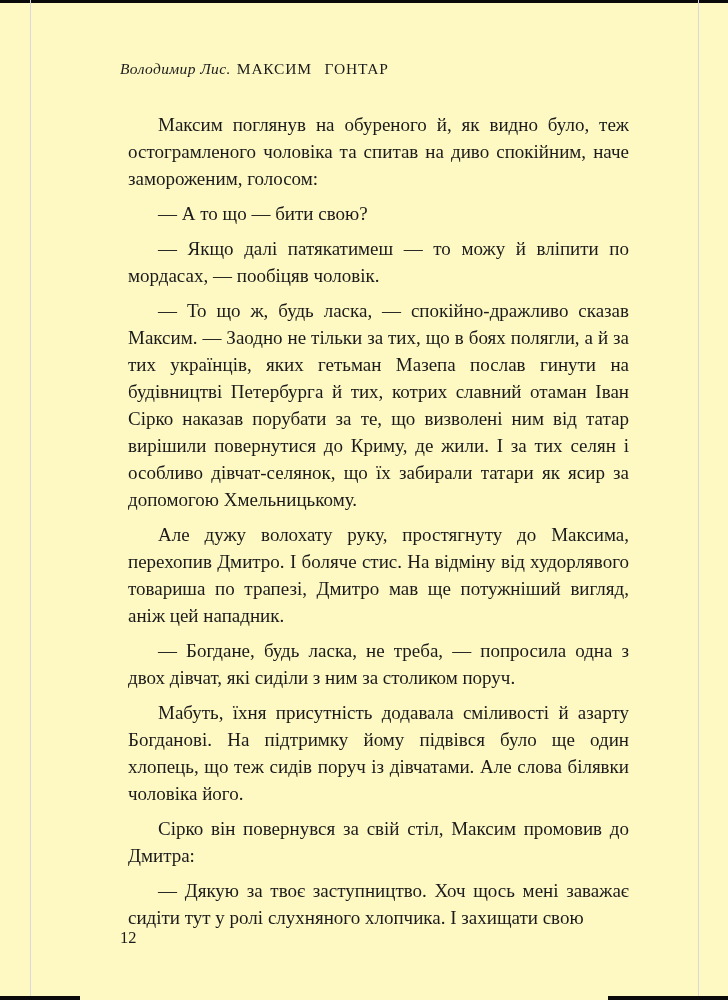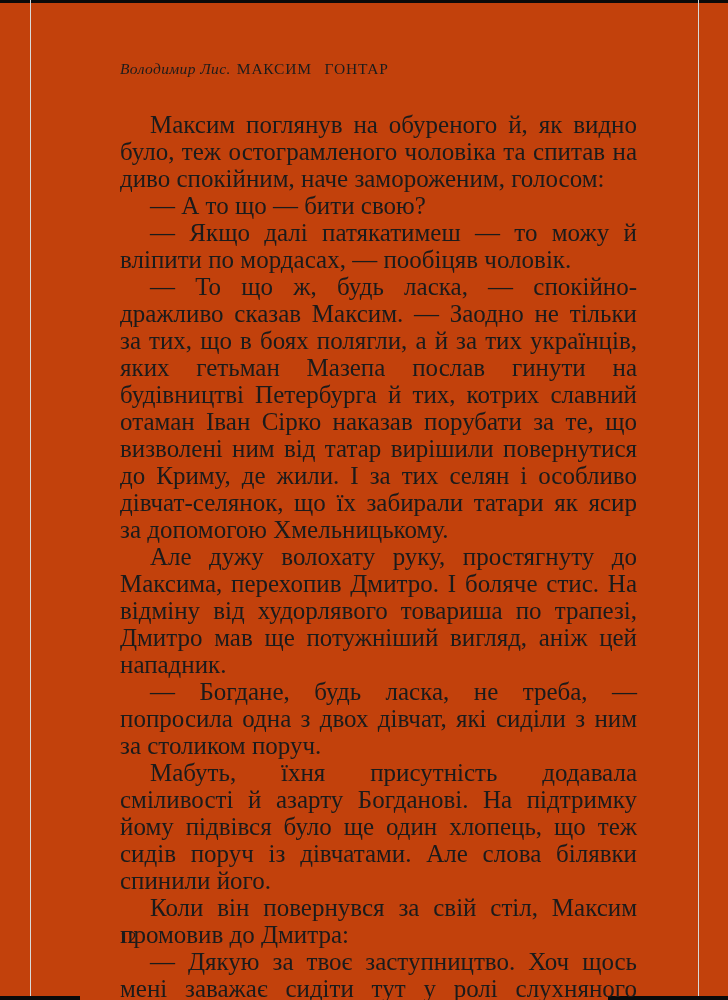--- a/index.html
+++ b/index.html
@@ -11,21 +11,21 @@
     width: 728px;
     height: 1000px;
     overflow: hidden;
     font-family: "Liberation Serif", "DejaVu Serif", serif;
     color: #1c1c1c;
   }
   .page {
     position: relative;
     width: 728px;
     height: 1000px;
-    background: #c2410c;
+    background: #fef9c3;
   }
   
   .scan-top {
     position: absolute;
     top: 0; left: 0;
     width: 728px; height: 3px;
     background: #0a0a0a;
   }
   .scan-bottom-left {
     position: absolute;
@@ -68,22 +68,22 @@
   .running-header .author {
     font-style: italic;
     margin-right: 6px;
   }
   .running-header .title {
     font-style: normal;
     word-spacing: 8px;
     letter-spacing: 0.8px;
   }
   .body-text p {
-    margin: 0;
-    font-size: 25px;
+    margin: 8px;
+    font-size: 19px;
     line-height: 27px;
     text-align: justify;
     text-indent: 30px;
     color: #1b1b1b;
   }
   .page-number {
     position: absolute;
     top: 928px;
     left: 120px;
     width: 517px;
@@ -108,22 +108,22 @@
       <span class="author">Володимир Лис.</span><span class="title">МАКСИМ ГОНТАР</span>
     </div>
 
     <div class="body-text">
       <p>Максим поглянув на обуреного й, як видно було, теж остограмленого чоловіка та спитав на диво спокійним, наче замороженим, голосом:</p>
       <p>— А то що — бити свою?</p>
       <p>— Якщо далі патякатимеш — то можу й вліпити по мордасах, — пообіцяв чоловік.</p>
       <p>— То що ж, будь ласка, — спокійно-дражливо сказав Максим. — Заодно не тільки за тих, що в боях полягли, а й за тих українців, яких гетьман Мазепа послав гинути на будівництві Петербурга й тих, котрих славний отаман Іван Сірко наказав порубати за те, що визволені ним від татар вирішили повернутися до Криму, де жили. І за тих селян і особливо дівчат-селянок, що їх забирали татари як ясир за допомогою Хмельницькому.</p>
       <p>Але дужу волохату руку, простягнуту до Максима, перехопив Дмитро. І боляче стис. На відміну від худорлявого товариша по трапезі, Дмитро мав ще потужніший вигляд, аніж цей нападник.</p>
       <p>— Богдане, будь ласка, не треба, — попросила одна з двох дівчат, які сиділи з ним за столиком поруч.</p>
-      <p>Мабуть, їхня присутність додавала сміливості й азарту Богданові. На підтримку йому підвівся було ще один хлопець, що теж сидів поруч із дівчатами. Але слова білявки спинили його.</p>
-      <p>Коли він повернувся за свій стіл, Максим промовив до Дмитра:</p>
+      <p>Мабуть, їхня присутність додавала сміливості й азарту Богданові. На підтримку йому підвівся було ще один хлопець, що теж сидів поруч із дівчатами. Але слова білявки чоловіка його.</p>
+      <p>Сірко він повернувся за свій стіл, Максим промовив до Дмитра:</p>
       <p>— Дякую за твоє заступництво. Хоч щось мені заважає сидіти тут у ролі слухняного хлопчика. І захищати свою</p>
     </div>
 
   </div>
 
   <div class="page-number">12</div>
 
 </div>
 
 </body></html>

